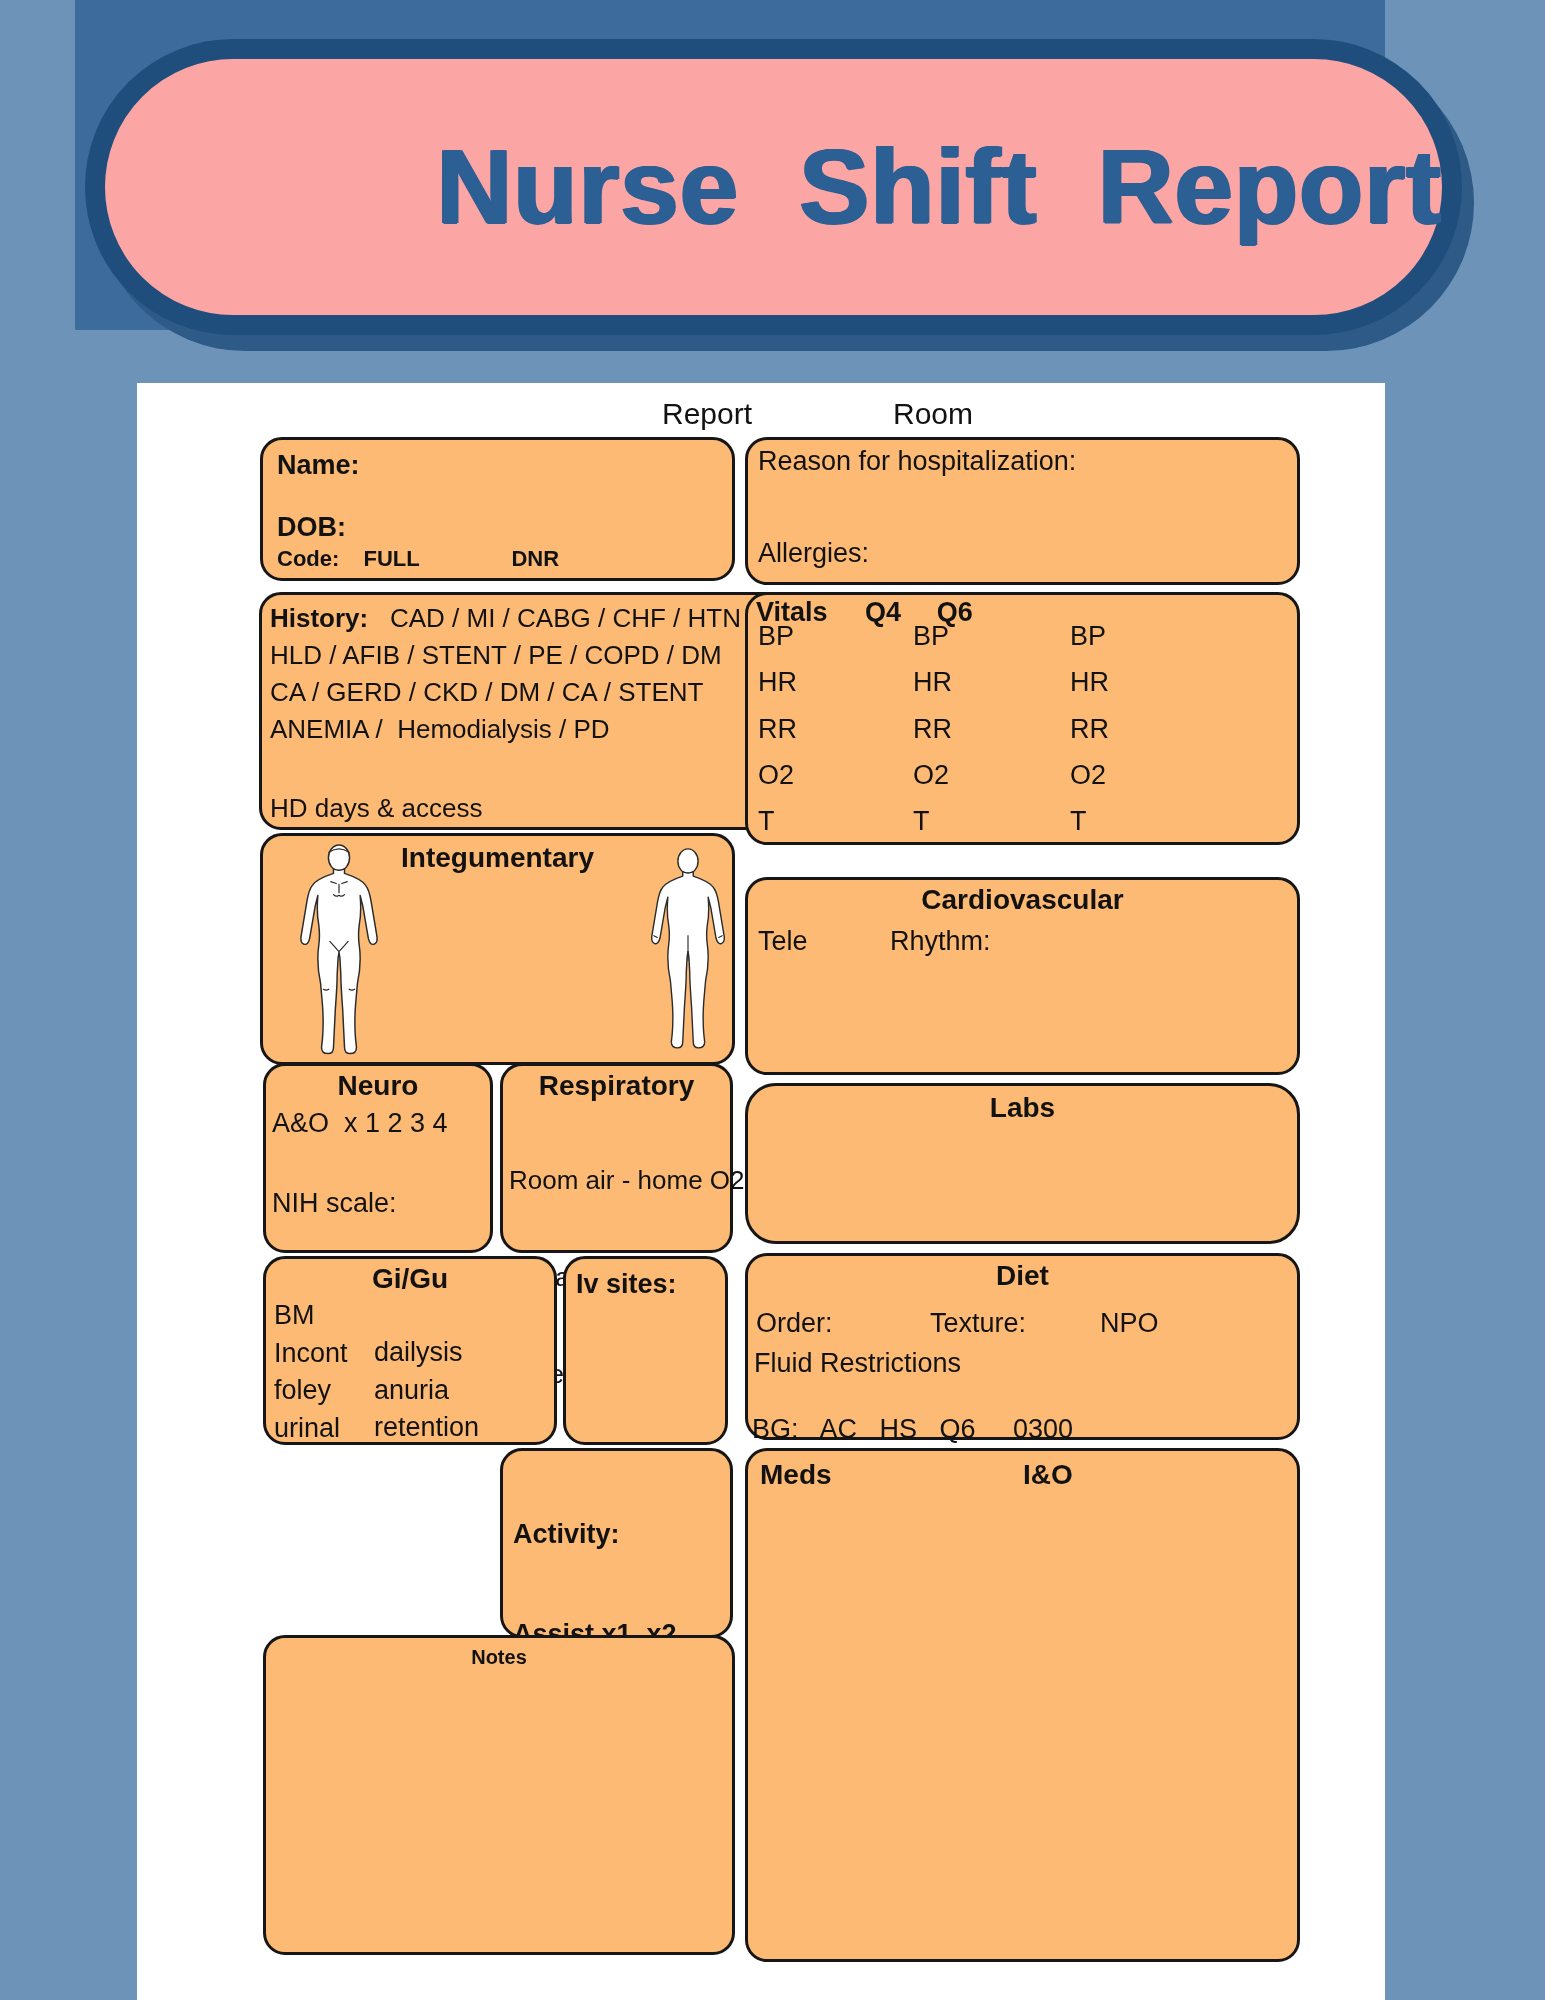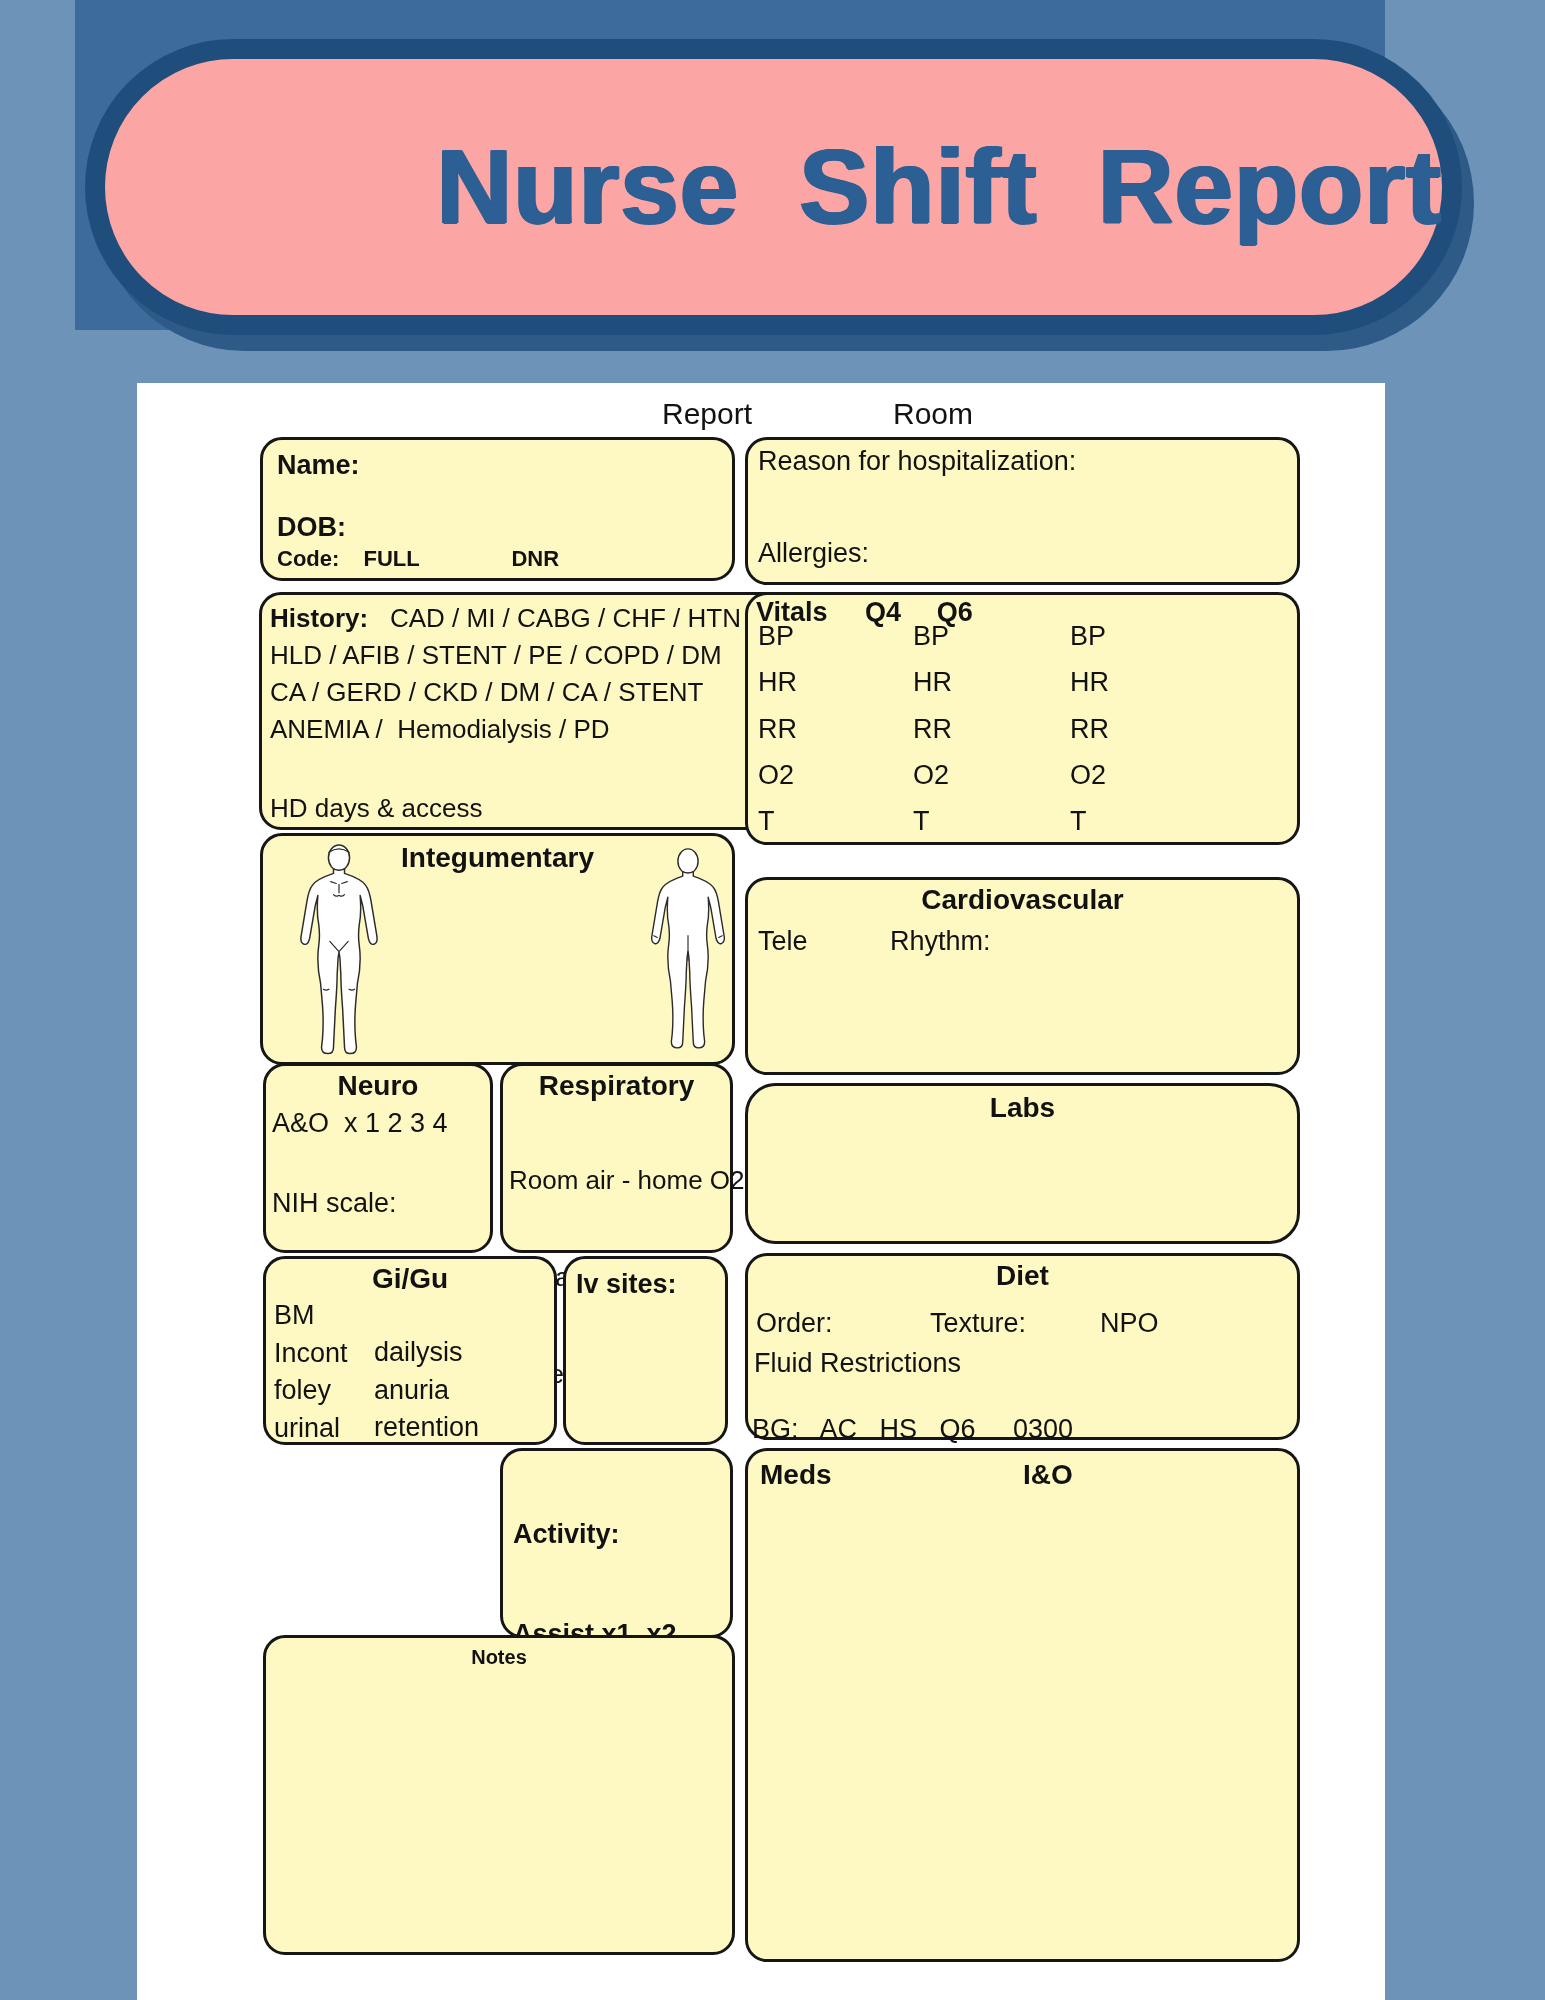--- a/index.html
+++ b/index.html
@@ -5,21 +5,21 @@
   html,body{margin:0;padding:0;background:#6d94b8;}
   .canvas{position:relative;width:1545px;height:2000px;background:#6d94b8;overflow:hidden;
           font-family:"Liberation Sans",sans-serif;color:#121212;}
   .band{position:absolute;left:75px;top:0;width:1310px;height:330px;background:#3c6b9c;}
   .pill{position:absolute;left:85px;top:3px;width:1377px;height:296px;background:#fca5a5;
         border:20px solid #1f4e7d;border-radius:160px;box-sizing:border-box;
         box-shadow:12px 16px 0 #2e5a88;display:flex;align-items:center;justify-content:flex-end;margin-top:36px;}
   .pill-title{font-size:105px;font-weight:bold;color:#2c5f93;letter-spacing:1px;word-spacing:30px;
         text-shadow:-1.5px 0 #2c5f93,1.5px 0 #2c5f93,0 1px #2c5f93;white-space:pre;}
   .page{position:absolute;left:137px;top:383px;width:1248px;height:1617px;background:#ffffff;}
-  .box{position:absolute;background:#fef9c3;border:3px solid #161616;border-radius:22px;box-sizing:border-box;}
+  .box{position:absolute;background:#fdba74;border:3px solid #161616;border-radius:22px;box-sizing:border-box;}
   .t{position:absolute;font-size:27px;line-height:1.15;}
   .b{font-weight:bold;}
   .ctr{left:0;right:0;text-align:center;}
   .pre{white-space:pre;}
   .col{position:absolute;font-size:27px;}
   .col div{height:46.3px;}
   .lines div{line-height:37.5px;}
   .hist{position:absolute;left:8px;top:5px;right:2px;font-size:26px;line-height:37px;}
   .meds-times{position:absolute;left:14px;top:58px;font-size:27px;}
   .meds-times div{line-height:37.4px;}

